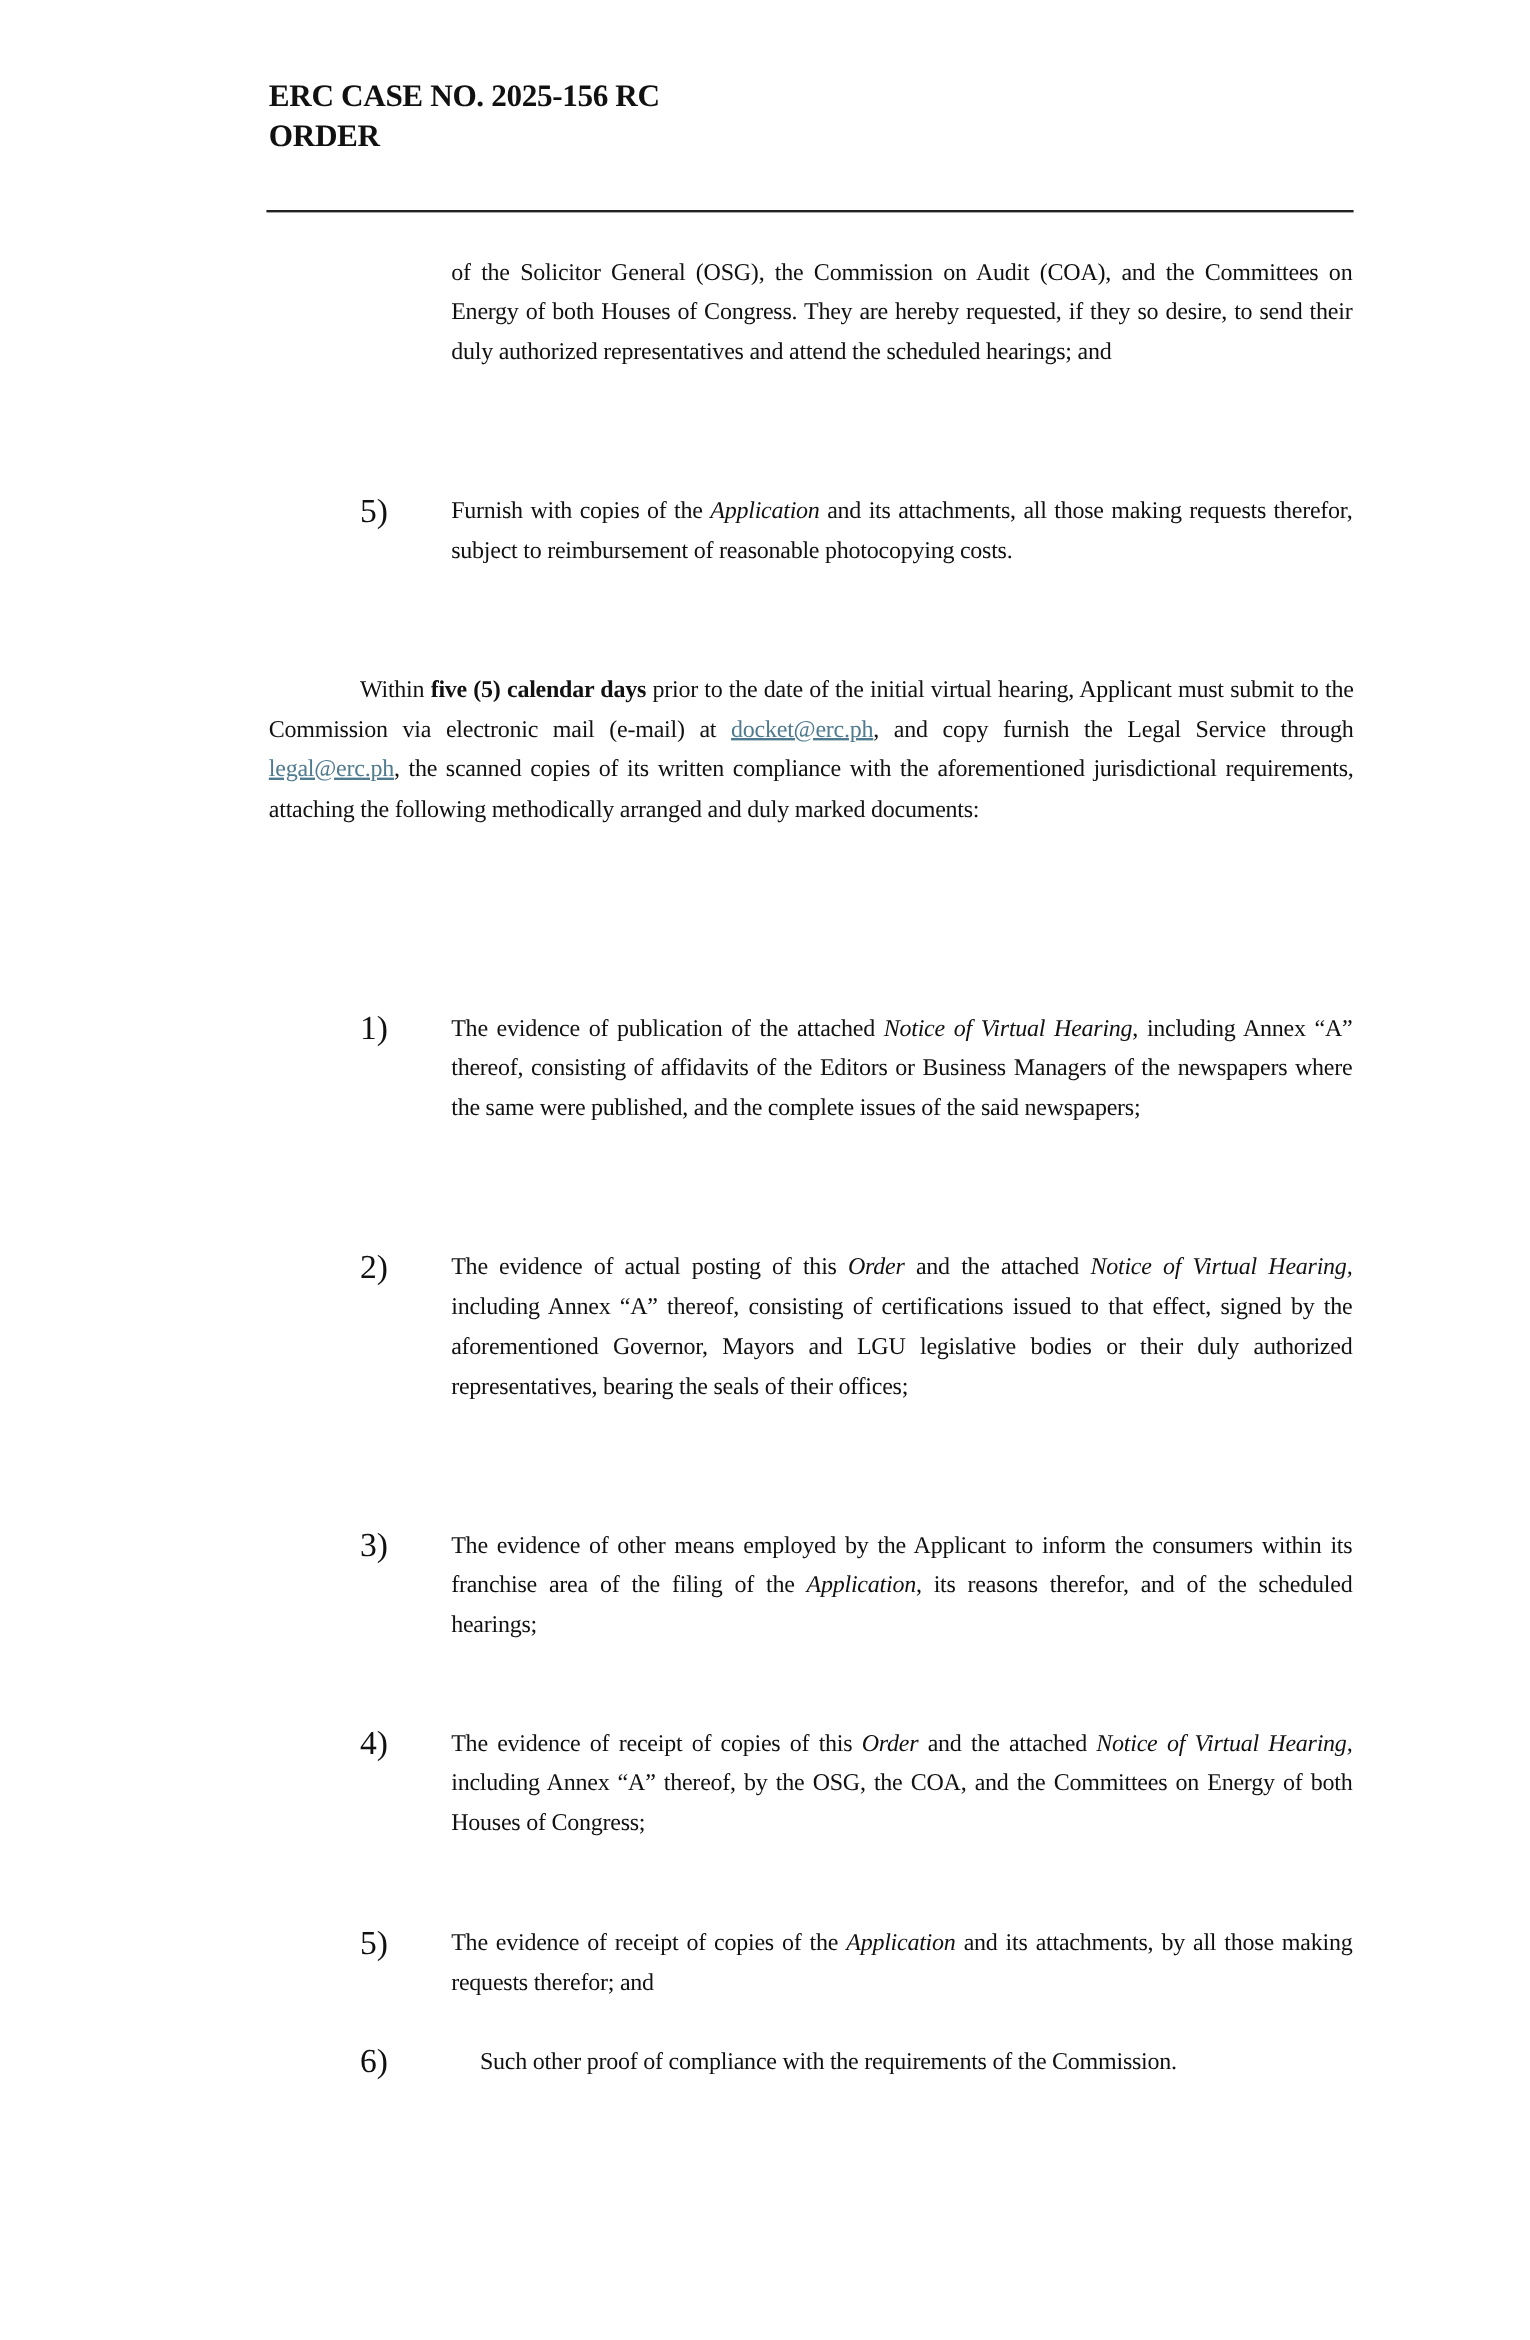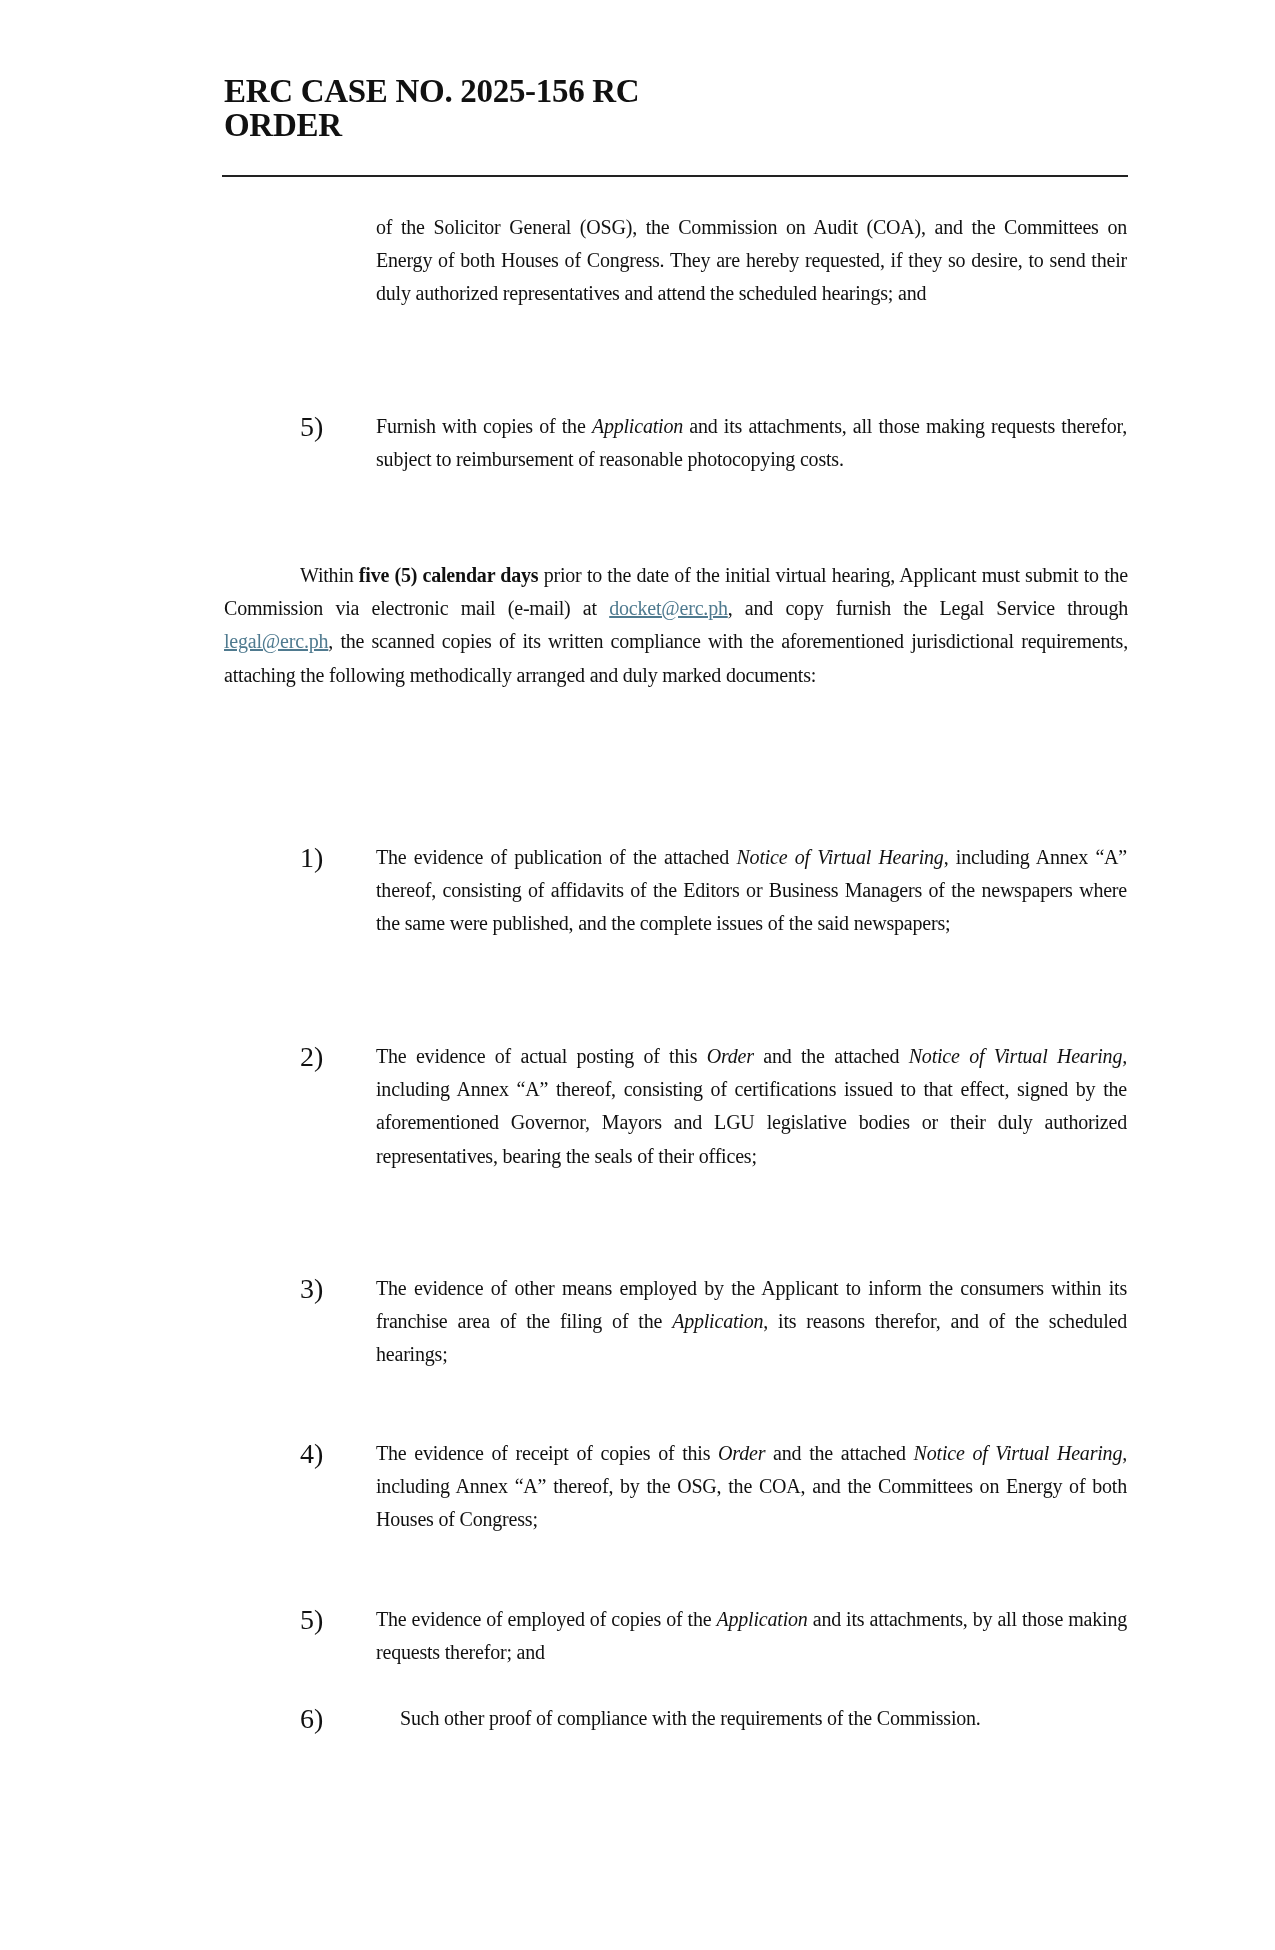--- a/index.html
+++ b/index.html
@@ -2,22 +2,22 @@
 <html><head>
   <meta charset="utf-8">
   <style>
     html, body { margin: 0; padding: 0; background: #ffffff; }
     body {
       width: 1275px; height: 1950px; position: relative; overflow: hidden;
       font-family: "Liberation Serif", "DejaVu Serif", serif;
       color: #111111;
     }
     .header {
-      position: absolute; left: 224px; top: 74px; width: 904px;
-      font-weight: bold; font-size: 33px; line-height: 34px;
+      position: absolute; left: 224px; top: 63px; width: 904px;
+      font-weight: bold; font-size: 26px; line-height: 34px;
       letter-spacing: -0.3px;
     }
     .header-rule {
       position: absolute; left: 222px; top: 175px; width: 906px; height: 0;
       border-top: 2px solid #222;
     }
     .body-text {
       font-size: 20px; line-height: 33.2px;
       text-align: justify;
       letter-spacing: -0.2px;
@@ -54,16 +54,16 @@
 <div class="num" style="top:1040px;">2)</div>
 <div class="block indent-block body-text" style="top:1040px;"><span>The evidence of actual posting of this </span><i>Order</i><span> and the attached </span><i>Notice of Virtual Hearing,</i><span> including Annex “A” thereof, consisting of certifications issued to that effect, signed by the aforementioned Governor, Mayors and LGU legislative bodies or their duly authorized representatives, bearing the seals of their offices;</span></div>
 
 <div class="num" style="top:1272px;">3)</div>
 <div class="block indent-block body-text" style="top:1272px;"><span>The evidence of other means employed by the Applicant to inform the consumers within its franchise area of the filing of the </span><i>Application</i><span>, its reasons therefor, and of the scheduled hearings;</span></div>
 
 <div class="num" style="top:1437px;">4)</div>
 <div class="block indent-block body-text" style="top:1437px;"><span>The evidence of receipt of copies of this </span><i>Order</i><span> and the attached </span><i>Notice of Virtual Hearing,</i><span> including Annex “A” thereof, by the OSG, the COA, and the Committees on Energy of both Houses of Congress;</span></div>
 
 <div class="num" style="top:1603px;">5)</div>
-<div class="block indent-block body-text" style="top:1603px;"><span>The evidence of employed of copies of the </span><i>Application</i><span> and its attachments, by all those making requests therefor; and</span></div>
+<div class="block indent-block body-text" style="top:1603px;"><span>The evidence of receipt of copies of the </span><i>Application</i><span> and its attachments, by all those making requests therefor; and</span></div>
 
 <div class="num" style="top:1702px;">6)</div>
 <div class="block indent-block body-text" style="top:1702px;margin-left:24px;"><span>Such other proof of compliance with the requirements of the Commission.</span></div>
 
 </body></html>

